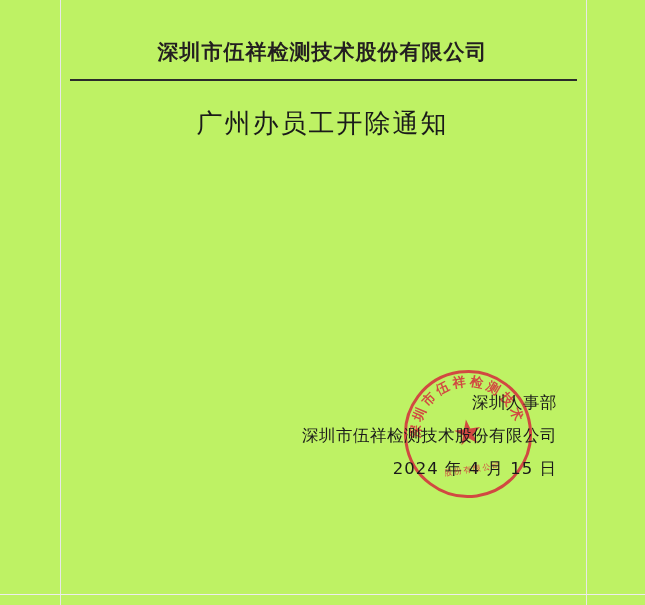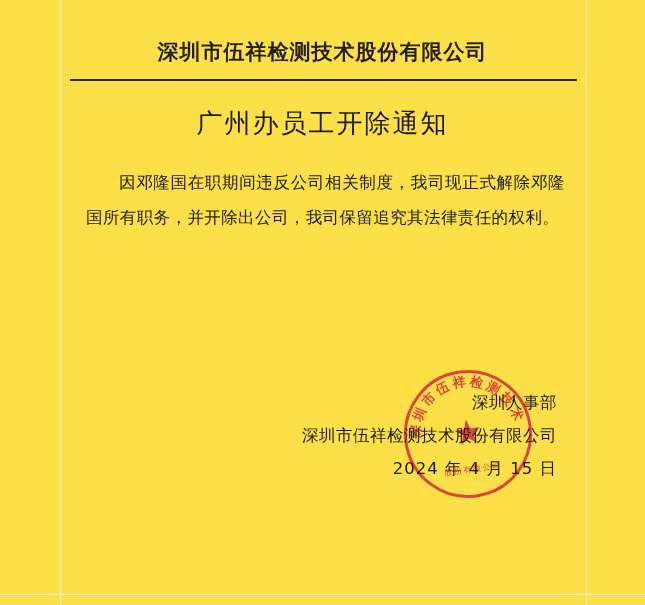--- a/index.html
+++ b/index.html
@@ -10,21 +10,21 @@
     width: 645px;
     height: 605px;
     background: #ffffff;
     font-family: "Liberation Sans", sans-serif;
     overflow: hidden;
   }
   .page {
     position: relative;
     width: 645px;
     height: 605px;
-    background: #fde047;
+    background: #bef264;
     box-sizing: border-box;
   }
   
   .frame-left {
     position: absolute;
     left: 60px;
     top: 0;
     width: 1px;
     height: 605px;
     background: #e8e8e8;
@@ -192,21 +192,20 @@
   <div class="frame-bottom"></div>
 
   <div class="letterhead">
     <div class="letterhead-name">深圳市伍祥检测技术股份有限公司</div>
   </div>
   <div class="letterhead-rule"></div>
 
   <div class="doc-title">广州办员工开除通知</div>
 
   <div class="body-block">
-    <p class="para">因邓隆国在职期间违反公司相关制度，我司现正式解除邓隆国所有职务，并开除出公司，我司保留追究其法律责任的权利。</p>
   </div>
 
   <div class="seal">
     <div class="seal-ring"></div>
     <svg class="seal-text-svg" viewBox="0 0 128 128">
       <defs>
         <path id="sealArc" d="M 16,64 A 48,48 0 0 1 112,64"></path>
       </defs>
       <text>
         <textPath href="#sealArc" startOffset="50%" text-anchor="middle" id="seal-arc-path">深圳市伍祥检测技术</textPath>

